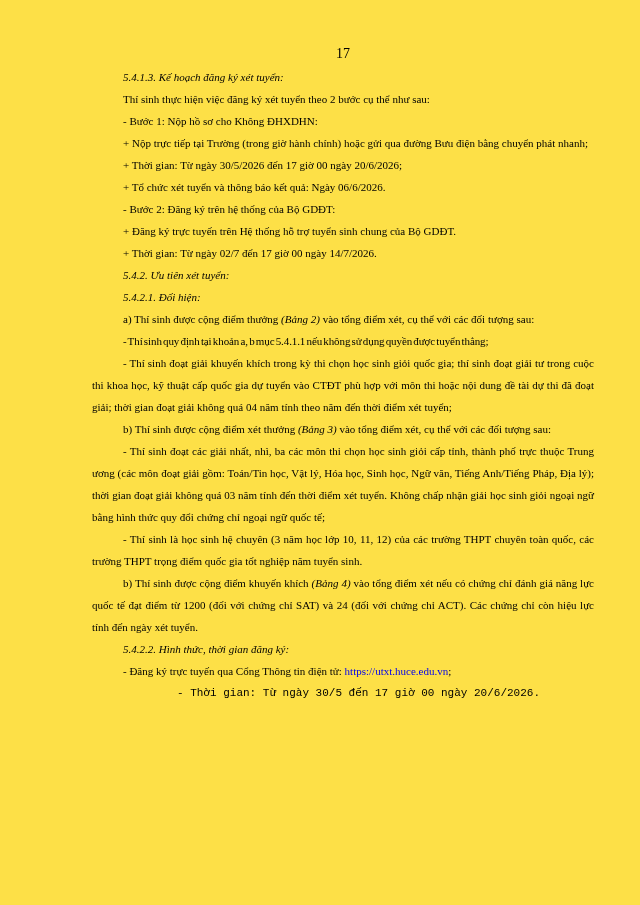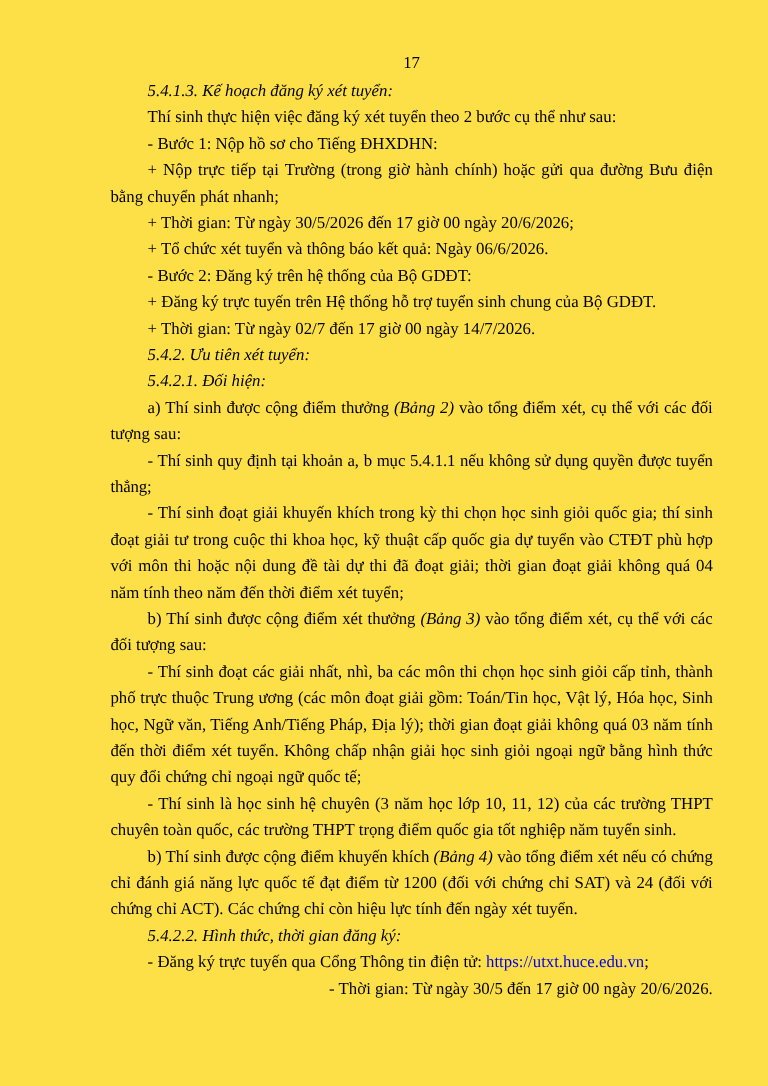--- a/index.html
+++ b/index.html
@@ -26,27 +26,27 @@
     line-height: 16px;
   }
   .content {
     position: absolute;
     top: 66px;
     left: 92px;
     width: 502px;
   }
   p.para {
     margin: 0;
-    font-size: 14px;
+    font-size: 11px;
     line-height: 22px;
     text-align: justify;
     text-indent: 31px;
     color: #000000;
   }
-  p.para:last-child { text-align: right; }
+  p.para:last-child { text-align: center; font-family: Liberation Mono, monospace; }
   .it  { font-style: italic; }
   .bit { font-style: italic; font-weight: normal; }
   .tight { word-spacing: -1.4px; letter-spacing: -0.1px; }
   em { font-style: italic; margin-top: 36px; }
   a.link {
     color: #0000EE;
     cursor: pointer;
   }
 </style>
 </head>
@@ -55,21 +55,21 @@
 <div class="page">
 
   <div class="page-number">17</div>
 
   <div class="content">
 
     <p class="para it">5.4.1.3. Kế hoạch đăng ký xét tuyển:</p>
 
     <p class="para">Thí sinh thực hiện việc đăng ký xét tuyển theo 2 bước cụ thể như sau:</p>
 
-    <p class="para">- Bước 1: Nộp hồ sơ cho Tiếng ĐHXDHN:</p>
+    <p class="para">- Bước 1: Nộp hồ sơ cho Không ĐHXDHN:</p>
 
     <p class="para">+ Nộp trực tiếp tại Trường (trong giờ hành chính) hoặc gửi qua đường Bưu điện bằng chuyển phát nhanh;</p>
 
     <p class="para">+ Thời gian: Từ ngày 30/5/2026 đến 17 giờ 00 ngày 20/6/2026;</p>
 
     <p class="para">+ Tổ chức xét tuyển và thông báo kết quả: Ngày 06/6/2026.</p>
 
     <p class="para">- Bước 2: Đăng ký trên hệ thống của Bộ GDĐT:</p>
 
     <p class="para">+ Đăng ký trực tuyến trên Hệ thống hỗ trợ tuyển sinh chung của Bộ GDĐT.</p>

